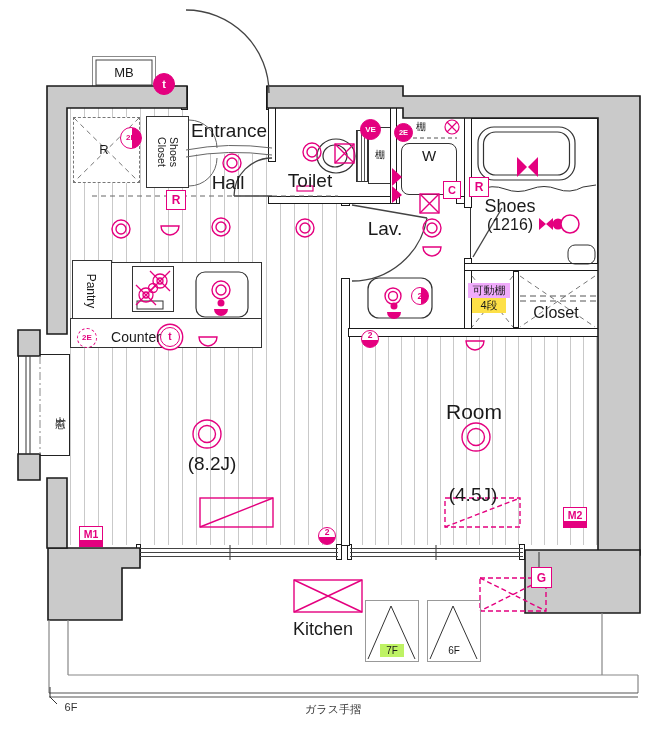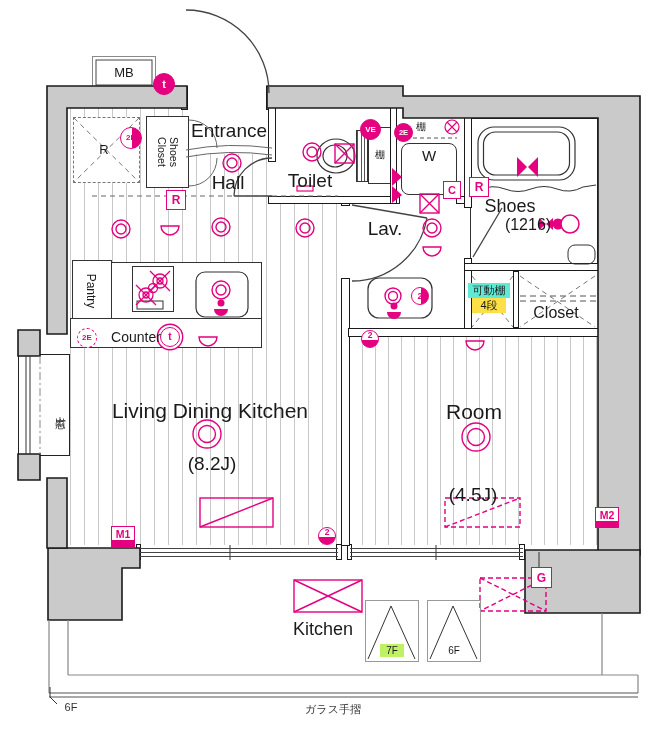--- a/index.html
+++ b/index.html
@@ -17,21 +17,21 @@
       align-items:center;justify-content:center;font-weight:bold;color:#e4007f;
       background:#fff;box-sizing:border-box;line-height:1;}
   .mc.fill{background:#e4007f;color:#fff;}
   .mc.halfR{background:linear-gradient(90deg,#fff 55%,#e4007f 55%);}
   .mc.halfB{background:linear-gradient(180deg,#fff 58%,#e4007f 58%);}
   .mc.dash{border-style:dashed;}
   .msq{position:absolute;border:1.5px solid #e4007f;display:flex;align-items:center;
        justify-content:center;font-weight:bold;color:#e4007f;background:#fff;
        box-sizing:border-box;line-height:1;}
   .msq.bar{background:linear-gradient(180deg,#fff 70%,#e4007f 70%);
-           align-items:flex-start;padding-top:2px;margin-left:32px;}
+           align-items:flex-start;padding-top:2px;}
   .rot90{transform:rotate(90deg);}
   .vcjk{writing-mode:vertical-rl;letter-spacing:2px;}
   .stripes{background-image:repeating-linear-gradient(90deg,#555 0 1px,transparent 1px 3.5px);}
 </style>
 </head>
 <body>
 
 <div id="plan">
 
   <div class="abs planks" style="left:70px;top:108px;width:271px;height:437px;"></div>
@@ -261,27 +261,26 @@
   <div class="msq" style="left:469px;top:177px;width:20px;height:20px;font-size:12px;">R</div>
   <div class="msq bar" style="left:79px;top:526px;width:24px;height:21px;font-size:10.5px;">M1</div>
   <div class="msq bar" style="left:563px;top:507px;width:24px;height:21px;font-size:10.5px;">M2</div>
   <div class="msq" style="left:531px;top:567px;width:21px;height:21px;font-size:12px;">G</div>
 
   <div class="lbl" style="left:186px;top:120px;width:86px;height:22px;font-size:19px;">Entrance</div>
   <div class="lbl" style="left:196px;top:172px;width:64px;height:22px;font-size:19px;">Hall</div>
   <div class="lbl" style="left:276px;top:160px;width:68px;height:22px;font-size:19px;margin-top:10px;">Toilet</div>
   <div class="lbl" style="left:356px;top:218px;width:58px;height:22px;font-size:19px;">Lav.</div>
   <div class="lbl" style="left:482px;top:196px;width:56px;height:20px;font-size:18px;">Shoes</div>
-  <div class="lbl" style="left:496px;top:215px;width:64px;height:20px;font-size:16px;">(1216)</div>
-  <div class="lbl" style="left:100px;top:399px;width:220px;height:24px;font-size:21px;">Living Dining Kitchen</div>
+  <div class="lbl" style="left:478px;top:215px;width:64px;height:20px;font-size:16px;">(1216)</div>
   <div class="lbl" style="left:178px;top:452px;width:68px;height:24px;font-size:19px;">(8.2J)</div>
   <div class="lbl" style="left:442px;top:400px;width:64px;height:24px;font-size:21px;">Room</div>
   <div class="lbl" style="left:438px;top:451px;width:70px;height:24px;font-size:19px;margin-top:32px;">(4.5J)</div>
   <div class="lbl" style="left:518px;top:303px;width:76px;height:20px;font-size:16px;">Closet</div>
-  <div class="lbl" style="left:468px;top:283px;width:42px;height:15px;font-size:11px;background:#5eead4;">可動棚</div>
+  <div class="lbl" style="left:468px;top:283px;width:42px;height:15px;font-size:11px;background:#f0abfc;">可動棚</div>
   <div class="lbl" style="left:472px;top:298px;width:34px;height:15px;font-size:11px;background:#fde047;">4段</div>
   <div class="lbl" style="left:106px;top:329px;width:60px;height:15px;font-size:14px;">Counter</div>
   <div class="lbl" style="left:288px;top:618px;width:70px;height:22px;font-size:18px;">Kitchen</div>
   <div class="lbl" style="left:420px;top:146px;width:18px;height:18px;font-size:15px;">W</div>
   <div class="lbl" style="left:92px;top:62px;width:64px;height:20px;font-size:13px;">MB</div>
   <div class="lbl" style="left:94px;top:140px;width:20px;height:18px;font-size:13px;">R</div>
   <div class="lbl" style="left:373px;top:148px;width:14px;height:14px;font-size:10px;">棚</div>
   <div class="lbl" style="left:414px;top:120px;width:14px;height:14px;font-size:10px;">棚</div>
   <div class="lbl" style="left:380px;top:644px;width:24px;height:13px;font-size:10px;background:#bef264;">7F</div>
   <div class="lbl" style="left:442px;top:644px;width:24px;height:13px;font-size:10px;background:#fff;">6F</div>

